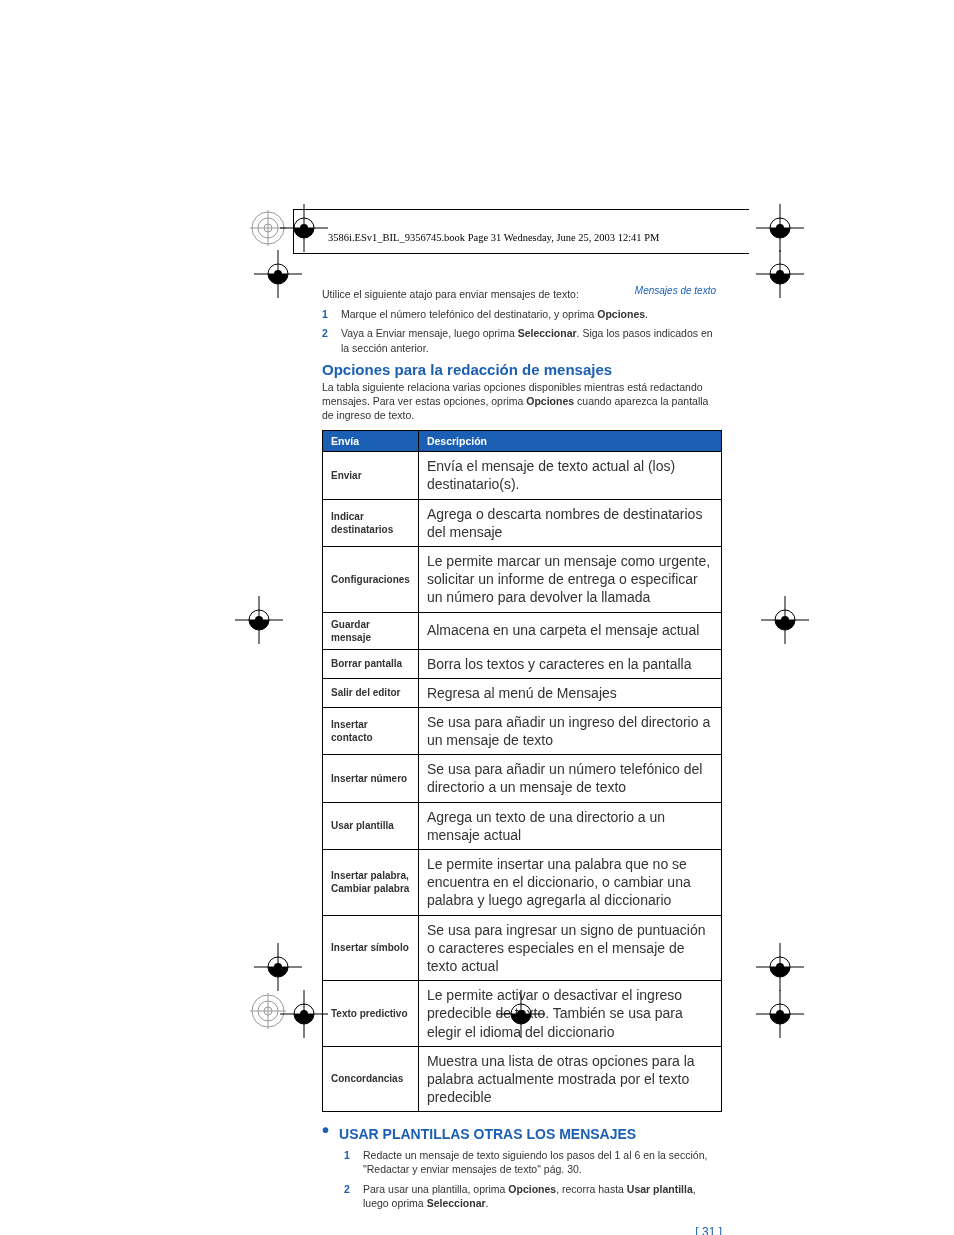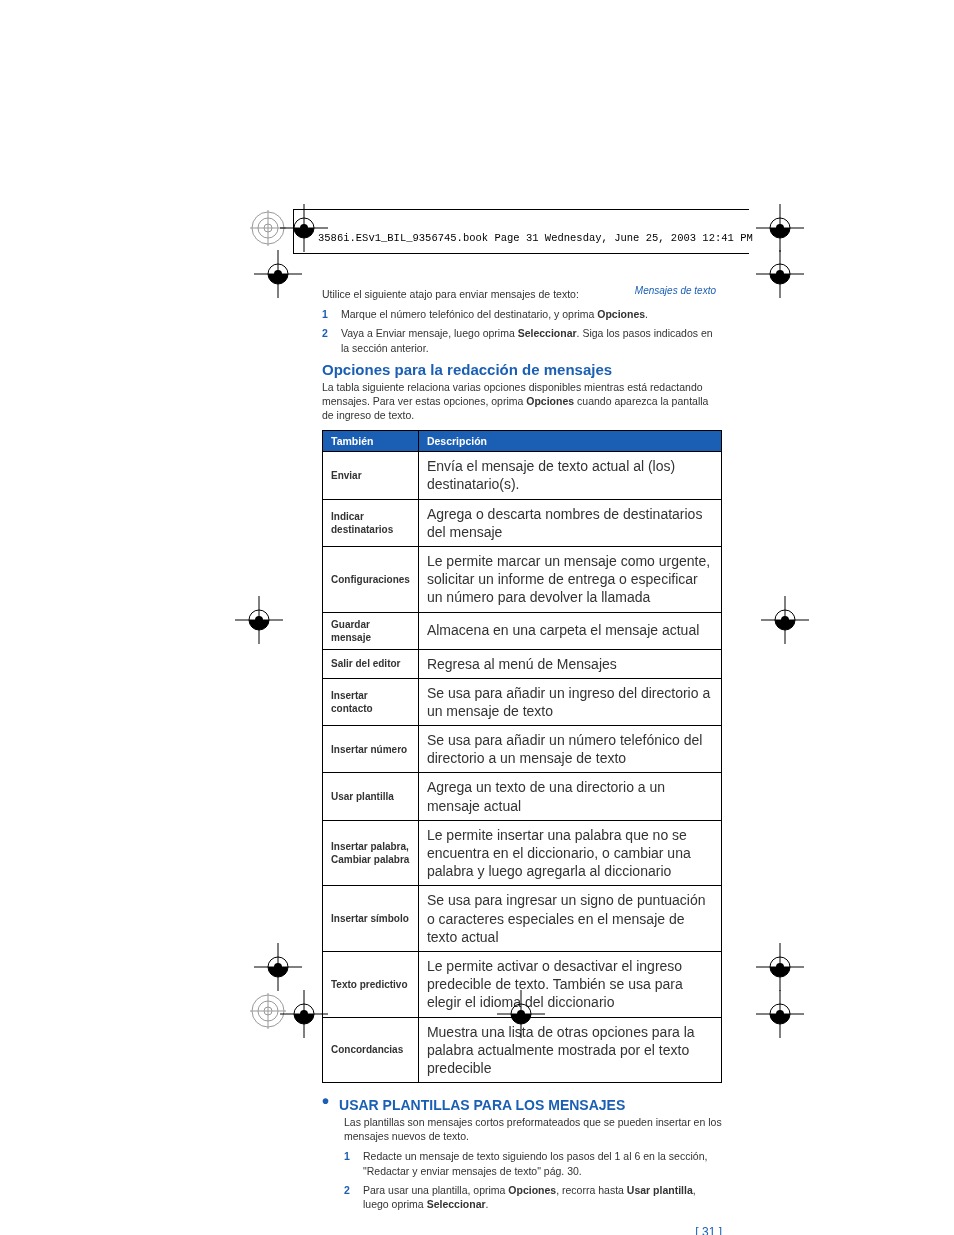--- a/index.html
+++ b/index.html
@@ -10,25 +10,25 @@
     font-family: 'Segoe UI', Tahoma, Arial, sans-serif;
     position: relative;
     color: #333;
   }
   .registration { position: absolute; width: 36px; height: 36px; }
   .line-h { position: absolute; height: 1px; background: #000; }
   .line-v { position: absolute; width: 1px; background: #000; }
 
   .header-line {
     position: absolute;
-    left: 318px;
+    left: 328px;
     top: 232px;
     font-size: 10.5px;
     color: #000;
-    font-family: Liberation Mono, monospace;
+    font-family: Liberation Serif, serif;
   }
 
   .page-content {
     position: absolute;
     left: 322px;
     top: 285px;
     width: 400px;
   }
 
   .breadcrumb {
@@ -144,21 +144,21 @@
   </div>
 
   <div class="h2">Opciones para la redacción de mensajes</div>
   <div class="body-text">
     <span>La tabla siguiente relaciona varias opciones disponibles mientras está redactando mensajes. Para ver estas opciones, oprima </span><span class="bold">Opciones</span><span> cuando aparezca la pantalla de ingreso de texto.</span>
   </div>
 
   <table>
     <thead>
       <tr>
-        <th>También</th>
+        <th>Envía</th>
         <th>Descripción</th>
       </tr>
     </thead>
     <tbody id="tbody">
         <tr>
           <td class="opt">Enviar</td>
           <td>Envía el mensaje de texto actual al (los) destinatario(s).</td>
         </tr>
         <tr>
           <td class="opt">Indicar destinatarios</td>
@@ -166,20 +166,24 @@
         </tr>
         <tr>
           <td class="opt">Configuraciones</td>
           <td>Le permite marcar un mensaje como urgente, solicitar un informe de entrega o especificar un número para devolver la llamada</td>
         </tr>
         <tr>
           <td class="opt">Guardar mensaje</td>
           <td>Almacena en una carpeta el mensaje actual</td>
         </tr>
         <tr>
+          <td class="opt">Borrar pantalla</td>
+          <td>Borra los textos y caracteres en la pantalla</td>
+        </tr>
+        <tr>
           <td class="opt">Salir del editor</td>
           <td>Regresa al menú de Mensajes</td>
         </tr>
         <tr>
           <td class="opt">Insertar contacto</td>
           <td>Se usa para añadir un ingreso del directorio a un mensaje de texto</td>
         </tr>
         <tr>
           <td class="opt">Insertar número</td>
           <td>Se usa para añadir un número telefónico del directorio a un mensaje de texto</td>
@@ -202,23 +206,22 @@
         </tr>
         <tr>
           <td class="opt">Concordancias</td>
           <td>Muestra una lista de otras opciones para la palabra actualmente mostrada por el texto predecible</td>
         </tr>
       </tbody>
   </table>
 
   <div class="bullet-h">
     <span class="dot">•</span>
-    <span>USAR PLANTILLAS PARA LOS MENSAJES</span>
+    <span>USAR PLANTILLAS OTRAS LOS MENSAJES</span>
   </div>
-  <div class="body-text indent">Las plantillas son mensajes cortos preformateados que se pueden insertar en los mensajes nuevos de texto.</div>
 
   <div class="num-list indent" style="margin-top:6px;">
     <div class="num-item">
       <span class="num">1</span>
       <span class="txt">Redacte un mensaje de texto siguiendo los pasos del 1 al 6 en la sección, "Redactar y enviar mensajes de texto" pág. 30.</span>
     </div>
     <div class="num-item">
       <span class="num">2</span>
       <span class="txt"><span>Para usar una plantilla, oprima </span><span class="bold">Opciones</span><span>, recorra hasta </span><span class="bold">Usar plantilla</span><span>, luego oprima </span><span class="bold">Seleccionar</span><span>.</span></span>
     </div>

